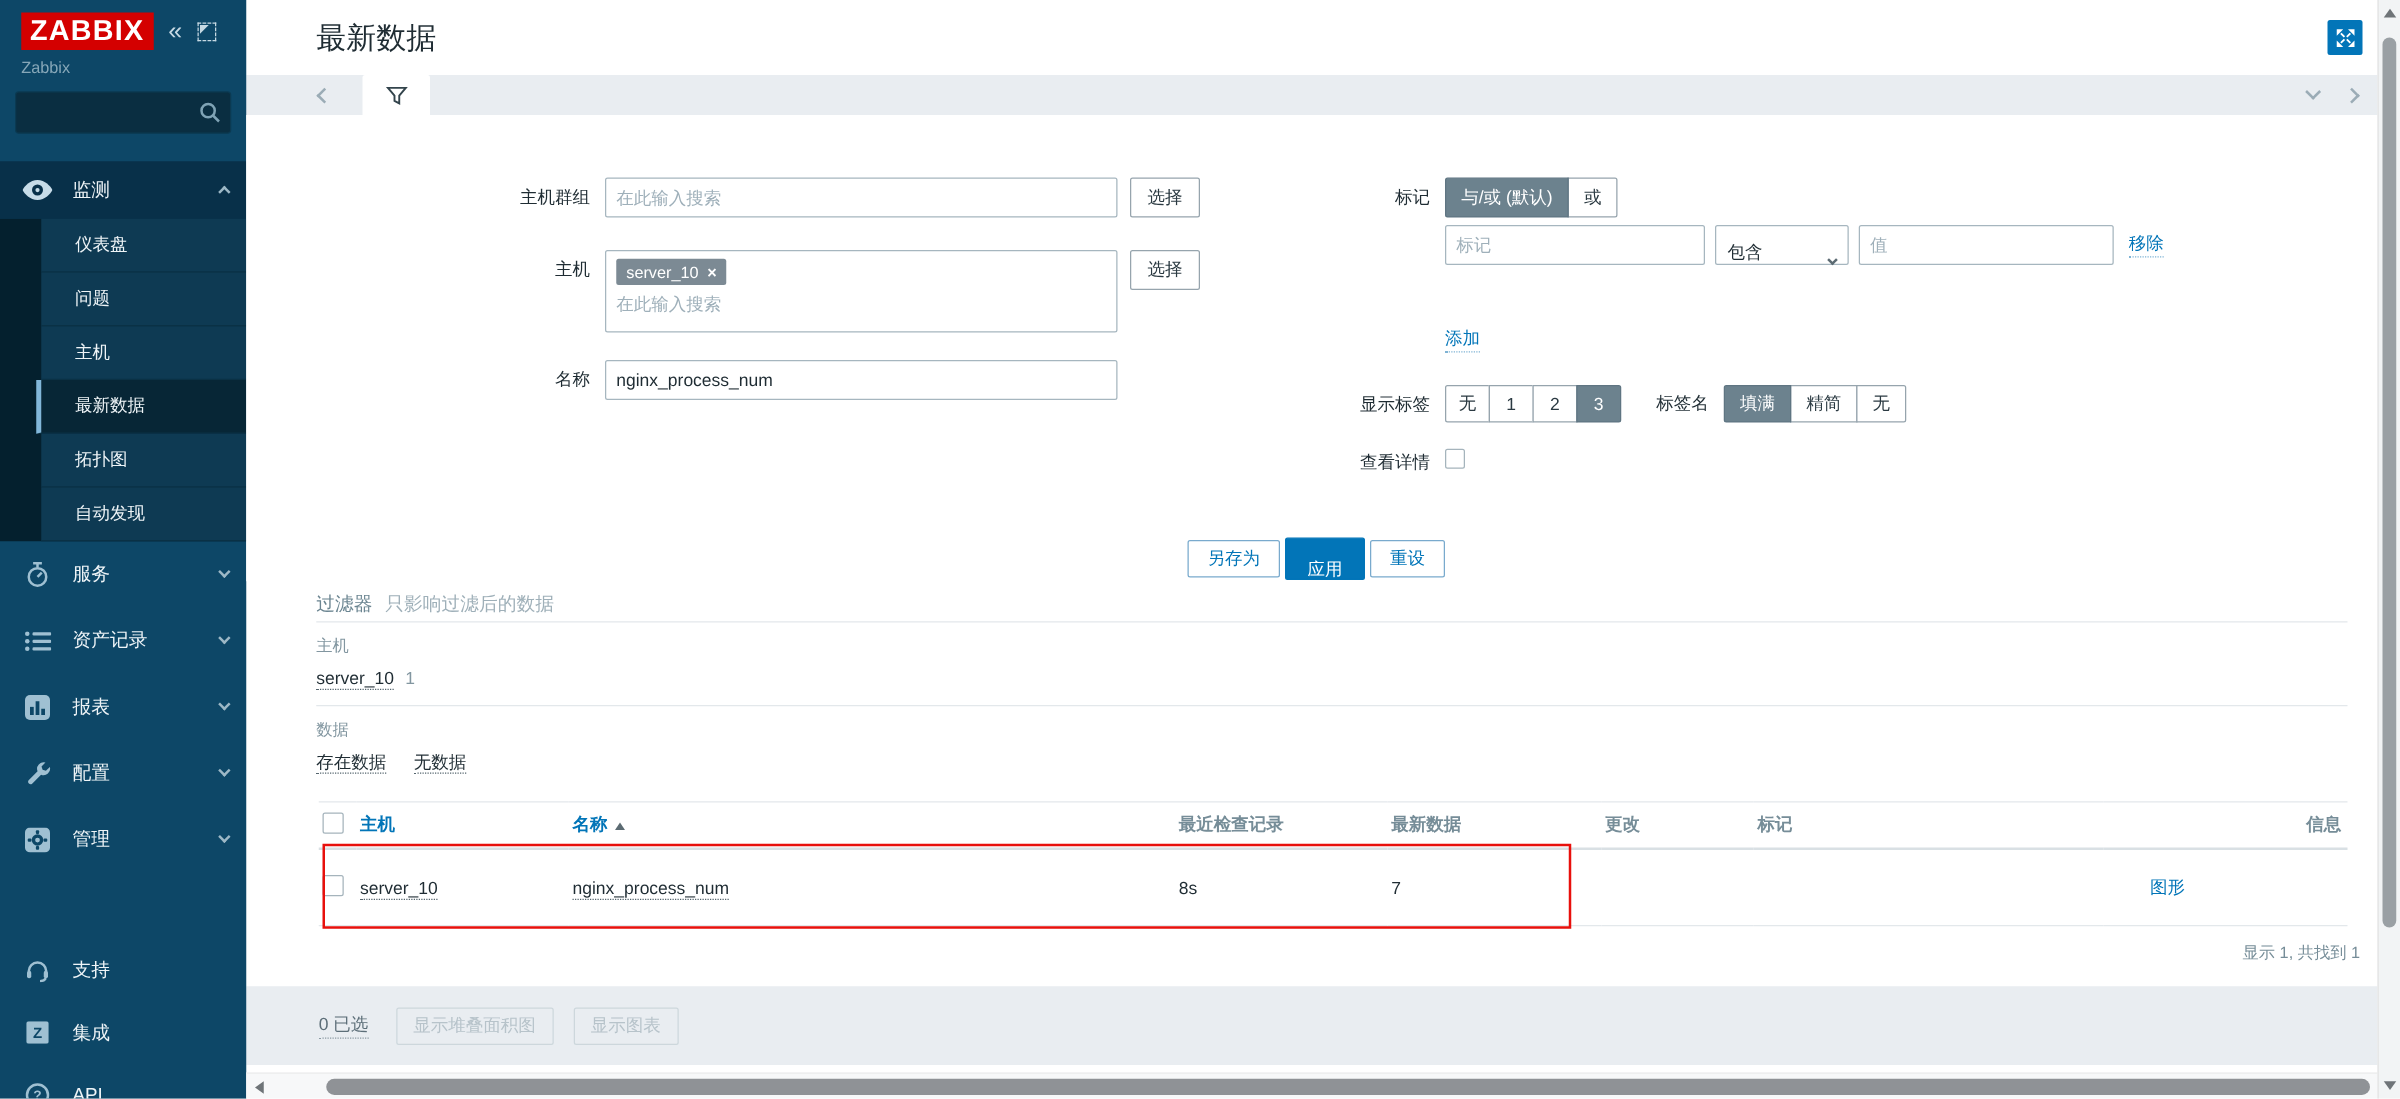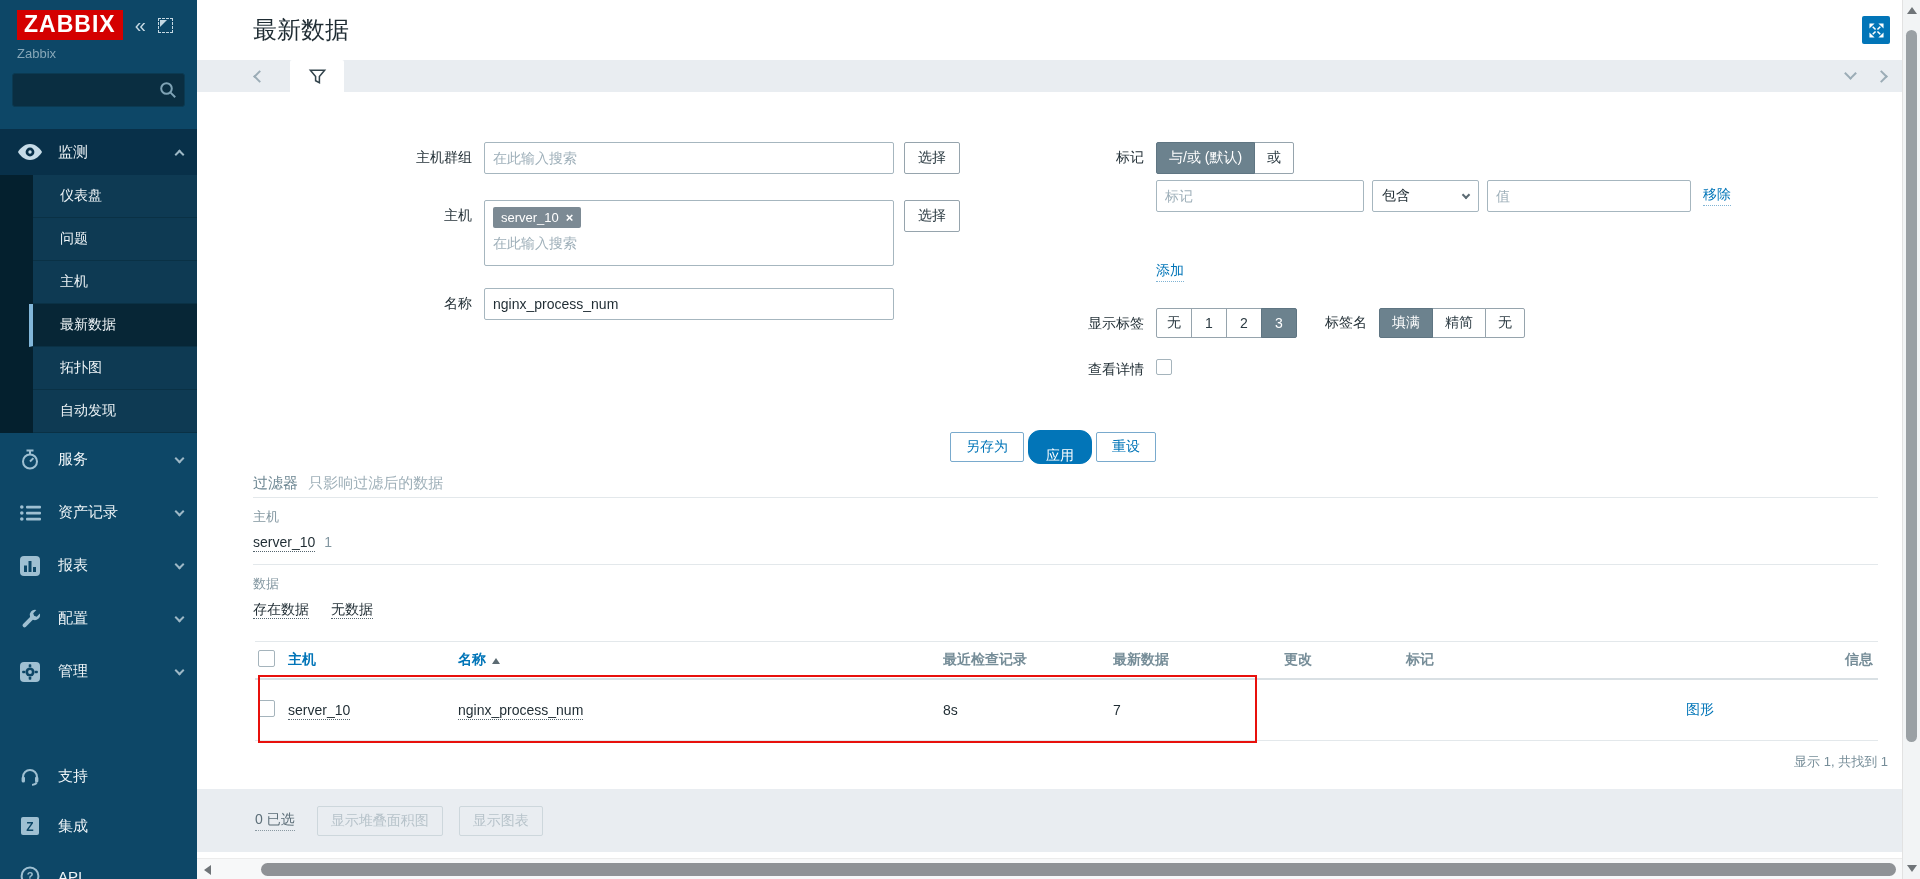--- a/index.html
+++ b/index.html
@@ -65,50 +65,50 @@
   .ms-ph { color: #9fb0ba; margin-top: 7px; font-size: 14px; }
 
   .seg { display: inline-flex; }
   .seg > span { height: 32px; display: inline-flex; align-items: center; justify-content: center; border: 1px solid #96a4ad; background: #fff; color: #2b3a42; padding: 0 12px; margin-left: -1px; cursor: pointer; font-size: 14px; }
   .seg > span:first-child { margin-left: 0; border-radius: 2px 0 0 2px; }
   .seg > span:last-child { border-radius: 0 2px 2px 0; }
   .seg > span.on { background: #6c828e; border-color: #5f7582; color: #fff; position: relative; }
   .seg.h30 > span { height: 30px; }
   .seg .num { min-width: 36px; padding: 0; }
 
-  .select-box { width: 107px; height: 32px; border: 1px solid #a6b6bf; border-radius: 2px; background: #fff; display: inline-flex; align-items: center; justify-content: space-between; padding: 0 9px; cursor: pointer; }
+  .select-box { width: 107px; height: 32px; border: 1px solid #a6b6bf; border-radius: 2px; background: #fff; display: inline-flex; align-items: flex-end; justify-content: space-between; padding: 0 9px; cursor: pointer; }
   .select-box .chv { width: 6px; height: 6px; border-color: #5c6b73; transform: rotate(45deg); margin-top: -3px; }
 
   .lnk { color: #0275b8; cursor: pointer; }
   .lnk.dotted { border-bottom: 1px dotted #7fb3d4; padding-bottom: 1px; margin-top: 38px; }
   .dlnk { color: #1f2c33; border-bottom: 1px dotted #55656e; padding-bottom: 1px; cursor: pointer; }
 
   .checkbox { width: 16px; height: 16px; border: 1px solid #a5b4bc; border-radius: 2px; background: #fff; display: inline-block; cursor: pointer; }
 
   .filter-actions { position: absolute; left: 753px; top: 338px; display: flex; gap: 4px; align-items: center; }
   .btn-outline { height: 30px; padding: 0 15px; border: 1px solid #79aacd; background: #fff; color: #0275b8; border-radius: 2px; font-size: 14px; font-family: inherit; cursor: pointer; }
-  .btn-primary { height: 30px; padding: 16px 17px; border: 1px solid #0275b8; background: #0275b8; color: #fff; border-radius: 12px; font-size: 14px; font-family: inherit; cursor: pointer; }
+  .btn-primary { height: 30px; padding: 16px 17px; border: 1px solid #0275b8; background: #0275b8; color: #fff; border-radius: 2px; font-size: 14px; font-family: inherit; cursor: pointer; }
 
   .filter-note { margin: 0 24px 0 56px; padding: 9px 0 4px; border-bottom: 1px solid #e3e8eb; font-size: 15px; }
   .filter-note .t { color: #6b8591; }
   .filter-note .n { color: #9fb0b9; margin-left: 6px; }
   .sum-block { margin: 0 24px 0 56px; padding: 10px 0 14px; border-bottom: 1px solid #e3e8eb; }
   .sum-block.last { border-bottom: none; padding-bottom: 10px; }
   .sum-label { color: #8296a0; font-size: 13px; margin-bottom: 8px; }
   .sum-links { font-size: 14px; }
   .sum-count { color: #8296a0; margin-left: 5px; }
   .gap14 { display: inline-block; width: 22px; }
 
   .table-wrap { position: relative; margin-top: 12px; }
   table.latest { border-collapse: collapse; table-layout: fixed; width: 1623px; margin-left: 58px; border-top: 1px solid #e3e8eb; }
   table.latest th { font-weight: bold; font-size: 14px; text-align: left; color: #768d98; height: 37px; border-bottom: 2px solid #d9e0e4; padding: 0 5px 0 3px; }
   table.latest th.link { color: #0275b8; cursor: pointer; }
   table.latest td { font-size: 14px; color: #1f2c33; height: 62px; border-bottom: 1px solid #e3e8eb; padding: 0 5px 0 3px; }
   .th-right { text-align: right !important; }
-  .td-graph { text-align: left; padding-right: 96px !important; font-family: Liberation Serif, serif; }
+  .td-graph { text-align: center; padding-right: 96px !important; font-family: Liberation Serif, serif; }
   .sort-asc { display: inline-block; width: 0; height: 0; border-left: 4px solid transparent; border-right: 4px solid transparent; border-bottom: 6px solid #5c6b73; margin-left: 6px; }
   .annotation { position: absolute; left: 61px; top: 34px; width: 999px; height: 68px; border: 2px solid #e8100c; pointer-events: none; }
   .count-line { text-align: right; color: #768d98; font-size: 13px; padding: 12px 14px 10px 0; }
 
   .footer-bar { background: #e9edf1; height: 63px; margin-top: 8px; display: flex; align-items: center; padding: 0 20px 0 58px; }
   .selected-txt { color: #5c6e78; border-bottom: 1px dotted #8a99a2; padding-bottom: 1px; font-size: 14px; }
   .btn-disabled { height: 30px; padding: 0 13px; border: 1px solid #cdd7dc; background: transparent; color: #b7c3ca; border-radius: 2px; font-size: 14px; font-family: inherit; }
   .ml20 { margin-left: 22px; } .ml16 { margin-left: 16px; }
 
   .hscroll { margin-top: auto; height: 21px; background: #f7f8f9; position: relative; border-top: 1px solid #ececec; }

